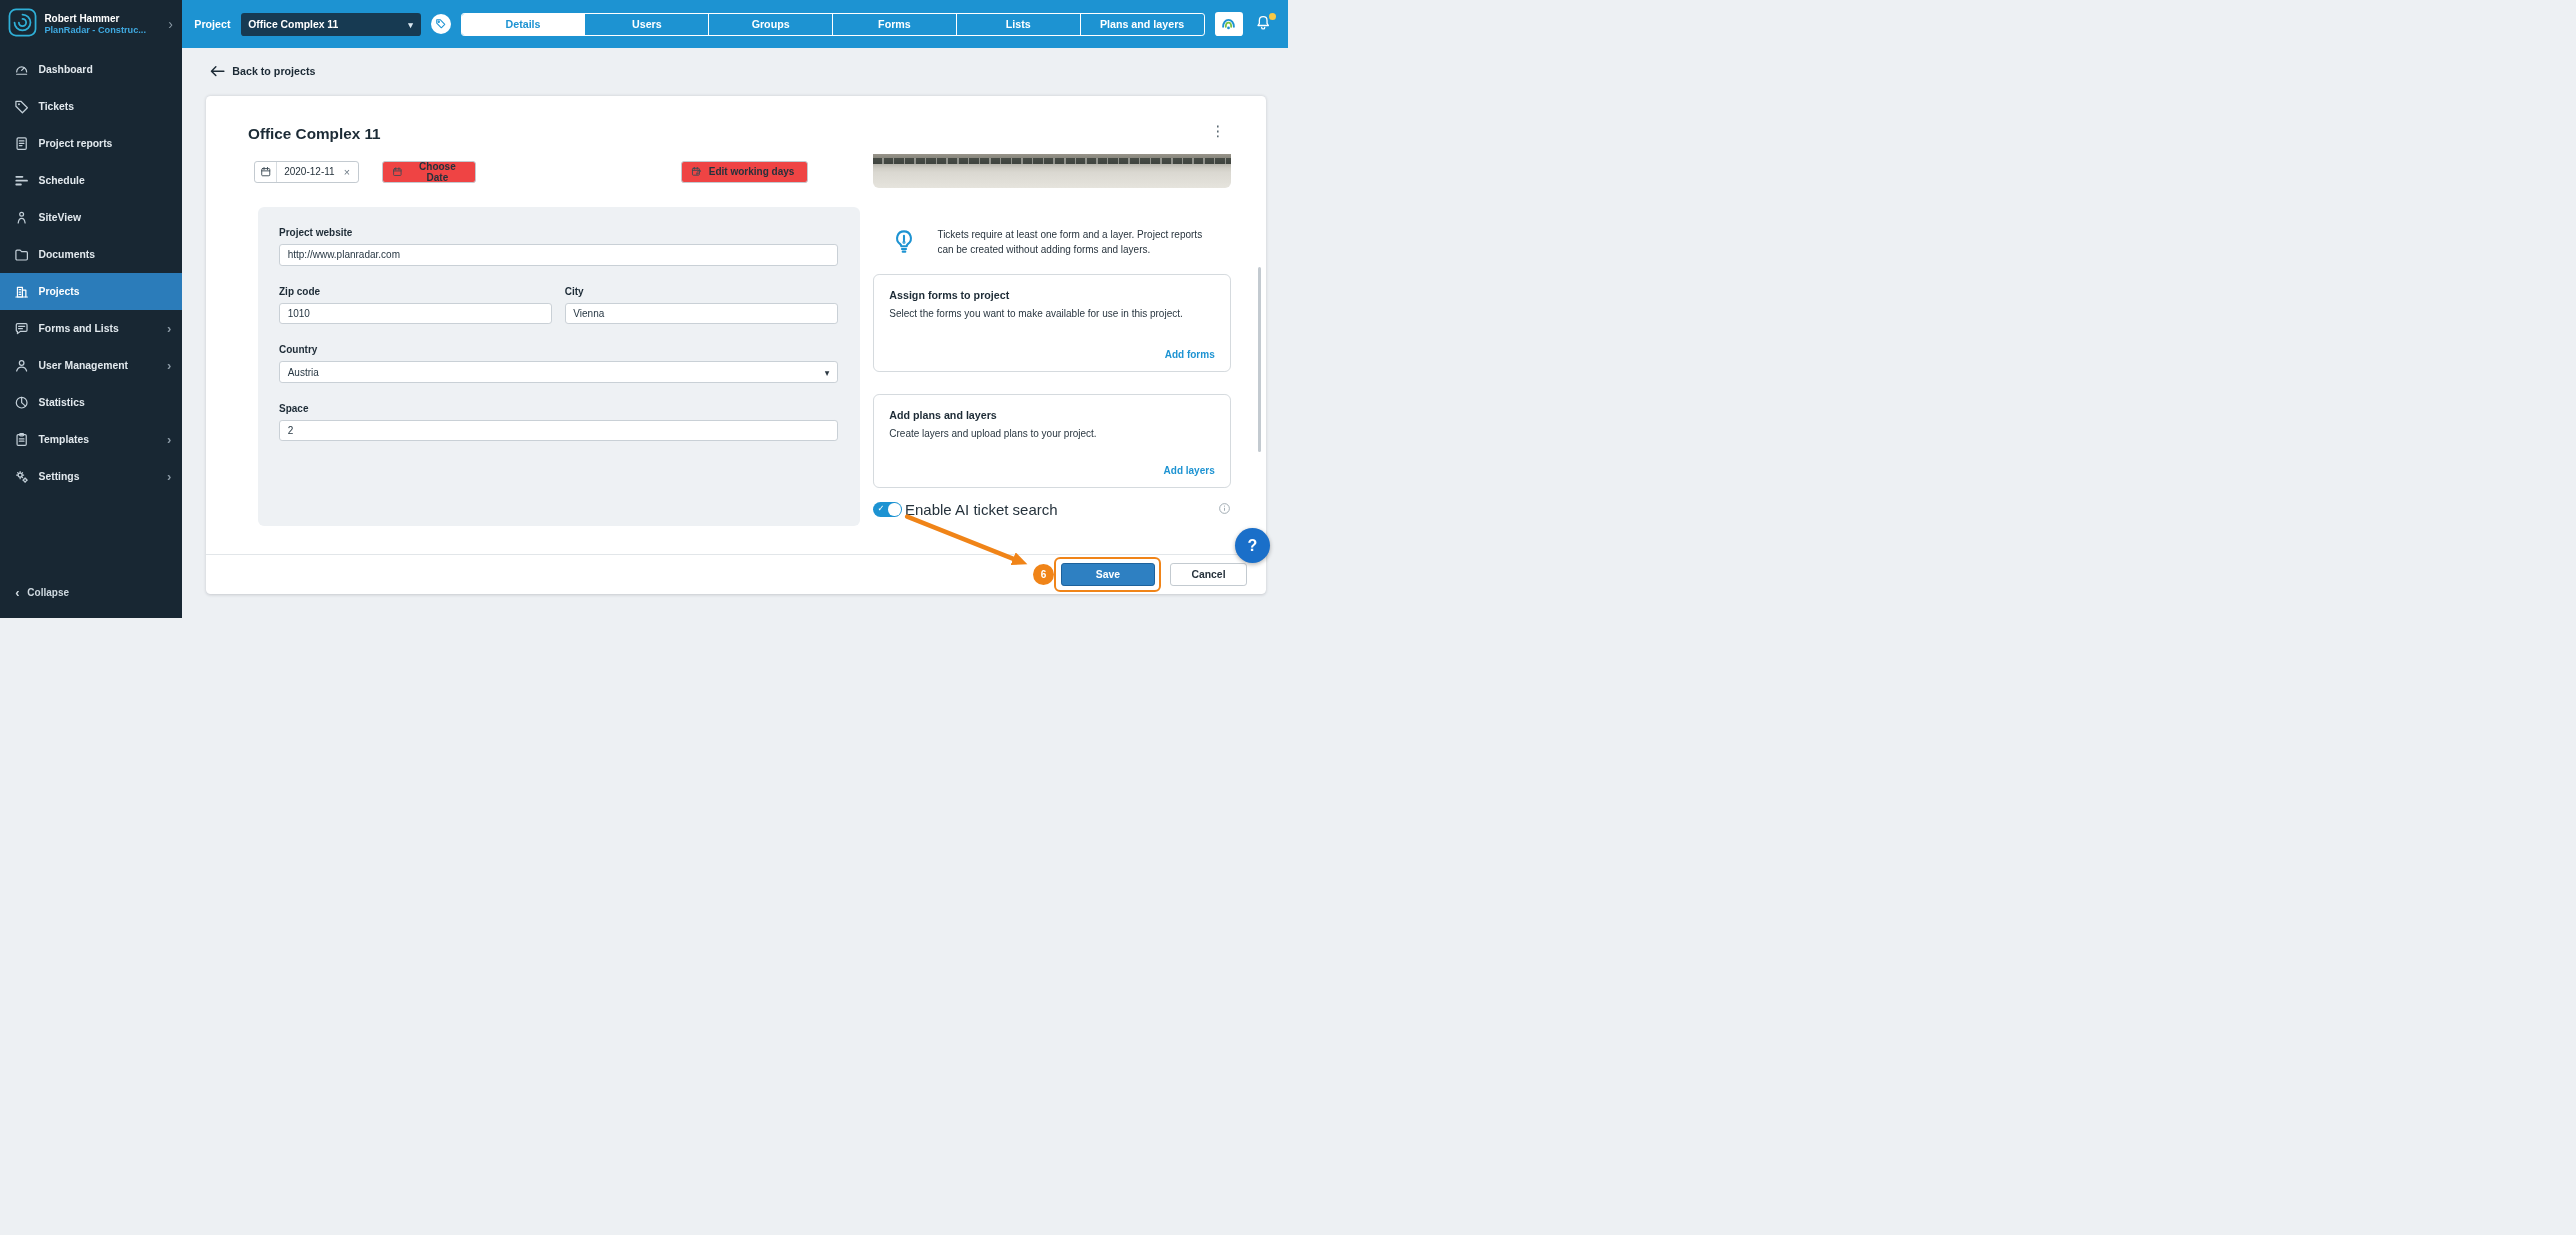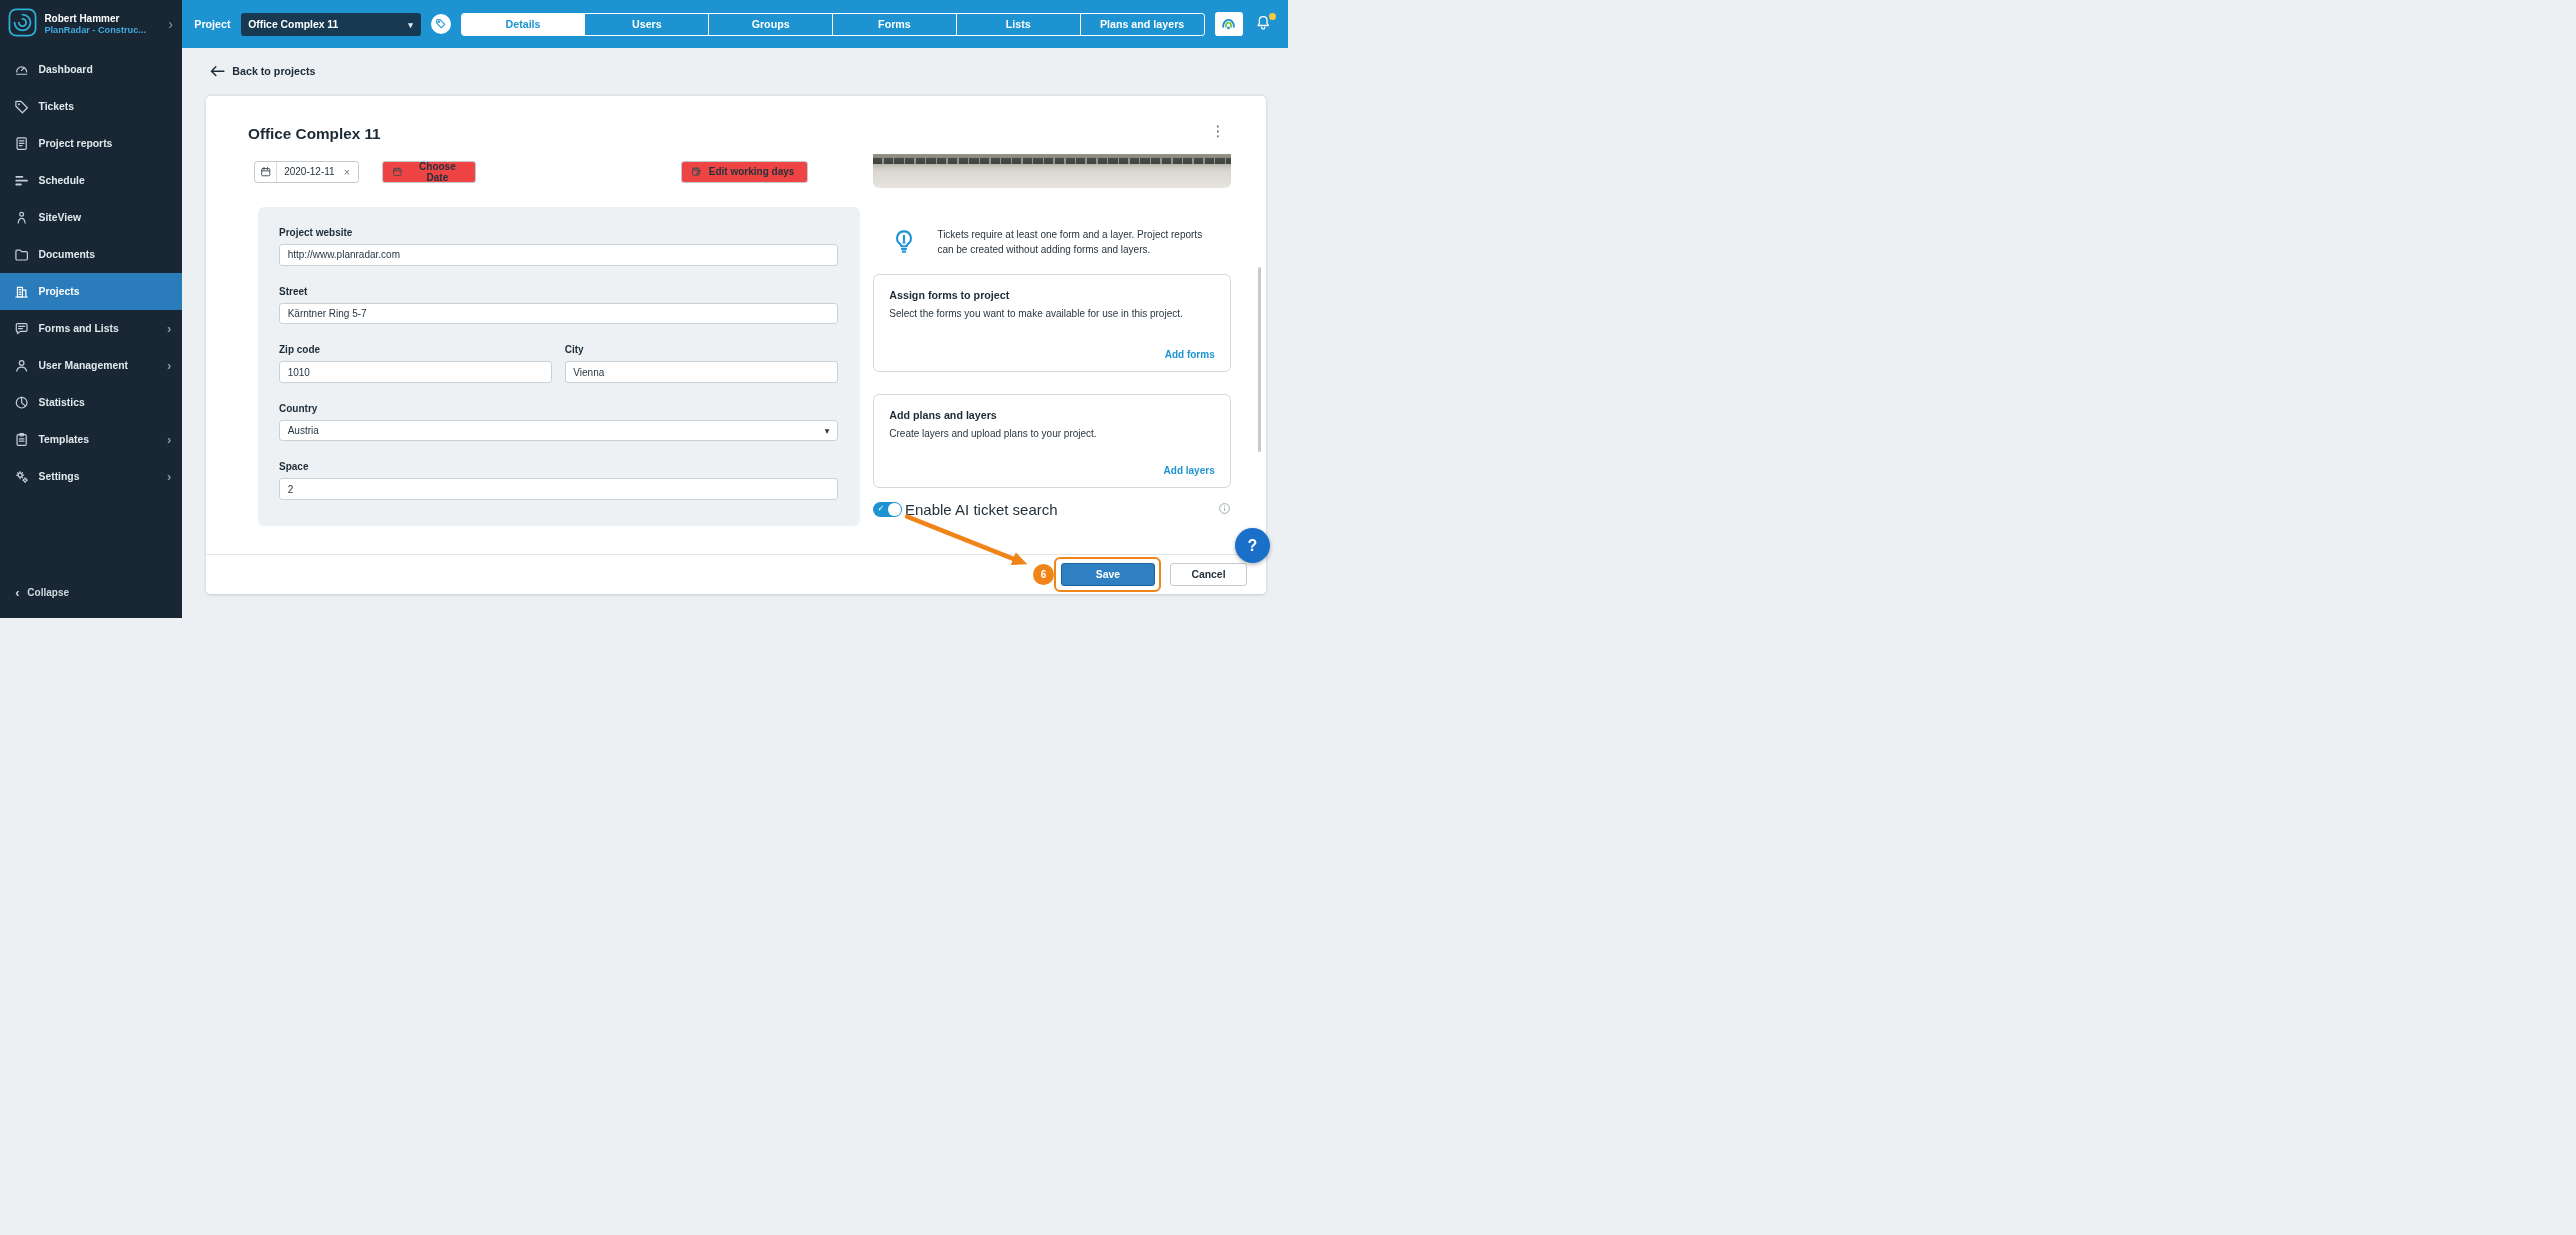--- a/index.html
+++ b/index.html
@@ -321,24 +321,20 @@
             <path d="M11.5 15.5l1-3.2 4.2-4.2 2.2 2.2-4.2 4.2z" transform="translate(-1,-1) scale(0.95)"></path>
           </svg>
         <span>Edit working days</span>
       </button>
 
       <div class="form-panel">
         <div class="field">
           <label>Project website</label>
           <input value="http://www.planradar.com" style="">
         </div>
-        <div class="field">
-          <label>Street</label>
-          <input value="Kärntner Ring 5-7" style="">
-        </div>
         <div class="row2">
           <div class="field">
             <label>Zip code</label>
             <input value="1010" style="">
           </div>
           <div class="field">
             <label>City</label>
             <input value="Vienna" style="">
           </div>
         </div>

